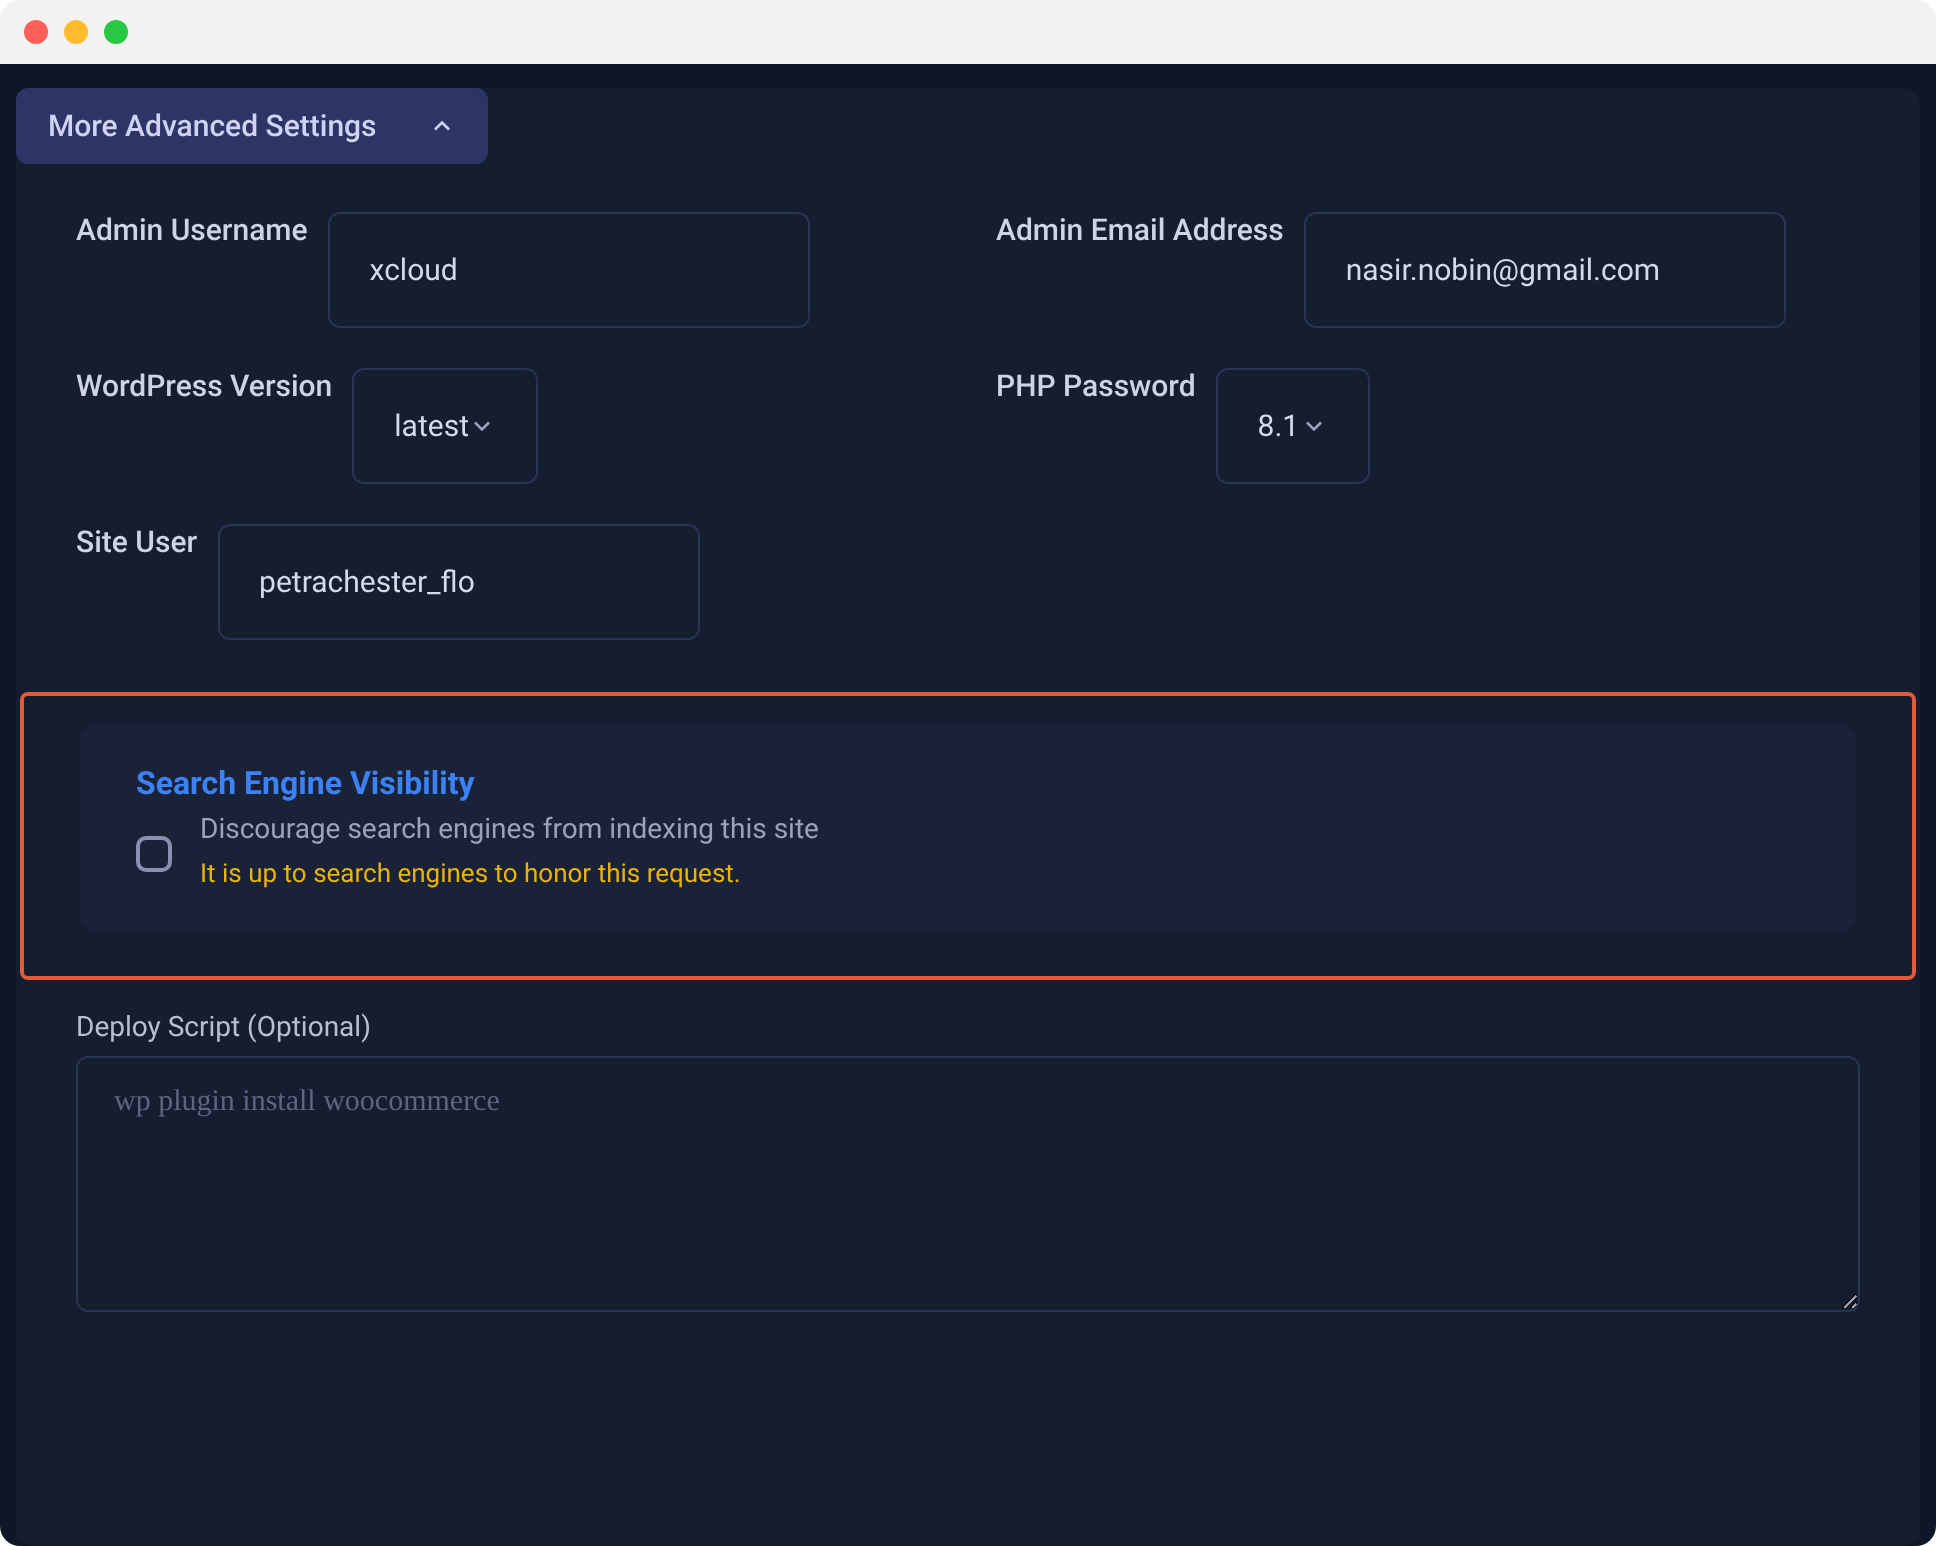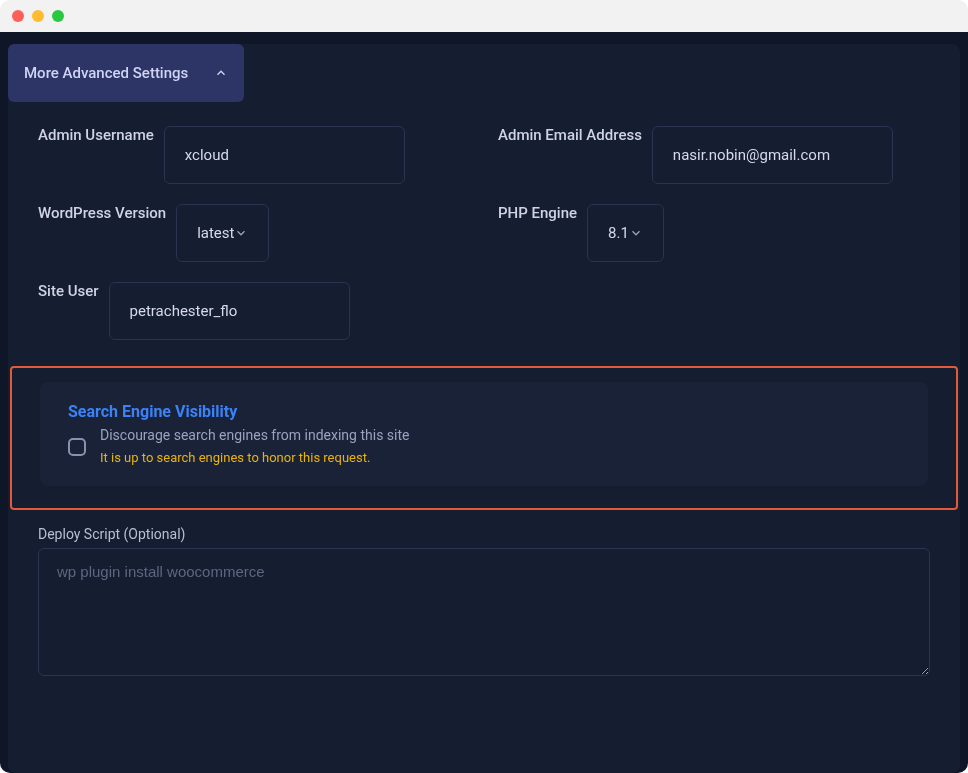--- a/index.html
+++ b/index.html
@@ -5,41 +5,41 @@
     *{box-sizing:border-box;margin:0;padding:0;font-family:-apple-system,BlinkMacSystemFont,"Segoe UI",Roboto,sans-serif}
     body{background:#fff;width:968px;height:773px;overflow:hidden}
     .window{width:968px;height:773px;background:#fff;border-radius:10px;overflow:hidden}
     .titlebar{height:32px;background:#f2f2f2;display:flex;align-items:center;padding:0 12px;gap:8px}
     .dot{width:12px;height:12px;border-radius:50%}
     .dot.red{background:#ff5f57}
     .dot.yel{background:#febc2e}
     .dot.grn{background:#28c840}
     .app{background:#0f1628;height:calc(773px - 32px);padding:12px 8px 0 8px}
     .inner{background:#151d31;border-radius:8px;height:100%;padding-bottom:10px}
-    .hdr-btn{display:inline-flex;align-items:center;gap:26px;background:#2c3566;color:#cfd3f4;border-radius:6px;padding:20px 16px;margin:0 0 0 0;font-size:15px;font-weight:500;cursor:pointer}
+    .hdr-btn{display:inline-flex;align-items:center;gap:26px;background:#2c3566;color:#cfd3f4;border-radius:6px;padding:10px 16px;margin:0 0 0 0;font-size:15px;font-weight:500;cursor:pointer}
     .chev{width:14px;height:14px}
     .form{padding:24px 30px 0 30px;display:grid;grid-template-columns:1fr 1fr;column-gap:28px;row-gap:20px}
     .field{display:flex;flex-direction:row;gap:10px}
     .label{color:#cfd3e4;font-size:15px;font-weight:500}
     .control{height:58px;border:1px solid #2a3352;border-radius:6px;background:#151d31;display:flex;align-items:center;padding:16px 20px;color:#d6d9ea;font-size:15px;position:relative}
     .control input{background:transparent;border:none;color:#d6d9ea;font-size:15px;width:100%;outline:none}
     .control .lead-ico{margin-right:16px;color:#9aa2bd}
     .control .tail-ico{margin-left:auto;color:#9aa2bd}
     .control.select{cursor:pointer}
     .highlight-box{grid-column:1 / -1;margin:6px -28px 0 -28px;border:2px solid #e25a3a;border-radius:4px;padding:14px 28px 22px 28px}
     .panel{background:#1a2238;border-radius:8px;padding:20px 28px 18px 28px}
     .panel-title{color:#3b82f6;font-size:16px;font-weight:700;margin-bottom:4px}
     .chk-row{display:flex;gap:14px;align-items:center}
     .checkbox{width:18px;height:18px;border:2px solid #8a91ae;border-radius:5px;flex-shrink:0;margin-top:1px;cursor:pointer}
     .chk-text{color:#9aa2bd;font-size:14px;line-height:1.45}
     .chk-text .sub{color:#eab308;font-size:13px;margin-top:4px;display:block}
     .deploy{grid-column:1 / -1;margin-top:-4px}
     .deploy .label{color:#b9bfd2;font-size:14px;font-weight:400;margin-bottom:6px;display:block}
     .ta-wrap{position:relative}
-    textarea{width:100%;height:128px;border:1px solid #2a3352;border-radius:6px;background:#151d31;color:#d6d9ea;font-size:15px;padding:14px 18px;resize:vertical;outline:none;font-family:Liberation Sans, sans-serif}
+    textarea{width:100%;height:128px;border:1px solid #2a3352;border-radius:6px;background:#151d31;color:#d6d9ea;font-size:15px;padding:14px 18px;resize:vertical;outline:none;font-family:Liberation Serif, serif}
     textarea::placeholder{color:#5d6580}
     svg{display:block}
   </style>
 </head>
 <body>
 
 <div class="window">
   <div class="titlebar">
     <div class="dot red"></div>
     <div class="dot yel"></div>
@@ -77,21 +77,21 @@
             <span>latest</span>
             <span class="tail-ico">
               <svg width="14" height="14" viewBox="0 0 24 24" fill="none" stroke="currentColor" stroke-width="2.2">
                   <polyline points="6 9 12 15 18 9"></polyline>
                 </svg>
             </span>
           </div>
         </div>
 
         <div class="field">
-          <div class="label">PHP Engine</div>
+          <div class="label">PHP Password</div>
           <div class="control select">
             <span>8.1</span>
             <span class="tail-ico">
               <svg width="14" height="14" viewBox="0 0 24 24" fill="none" stroke="currentColor" stroke-width="2.2">
                   <polyline points="6 9 12 15 18 9"></polyline>
                 </svg>
             </span>
           </div>
         </div>
 

